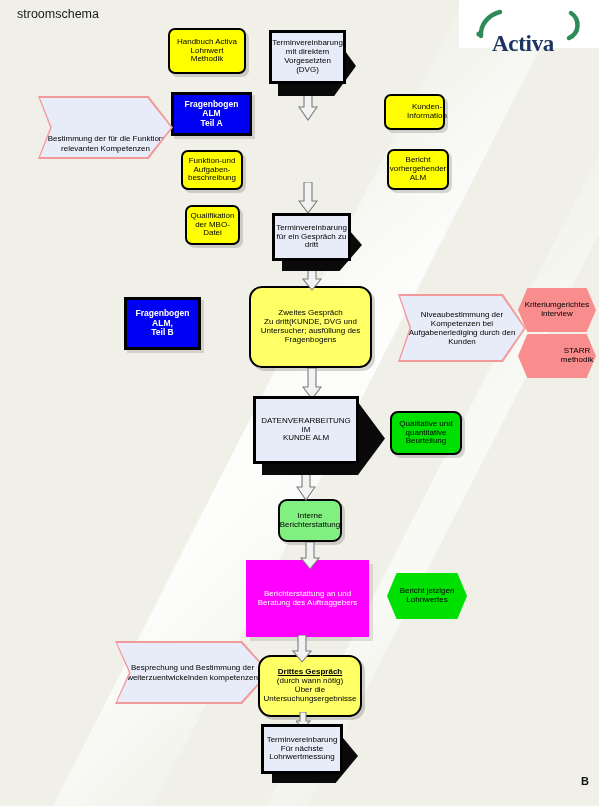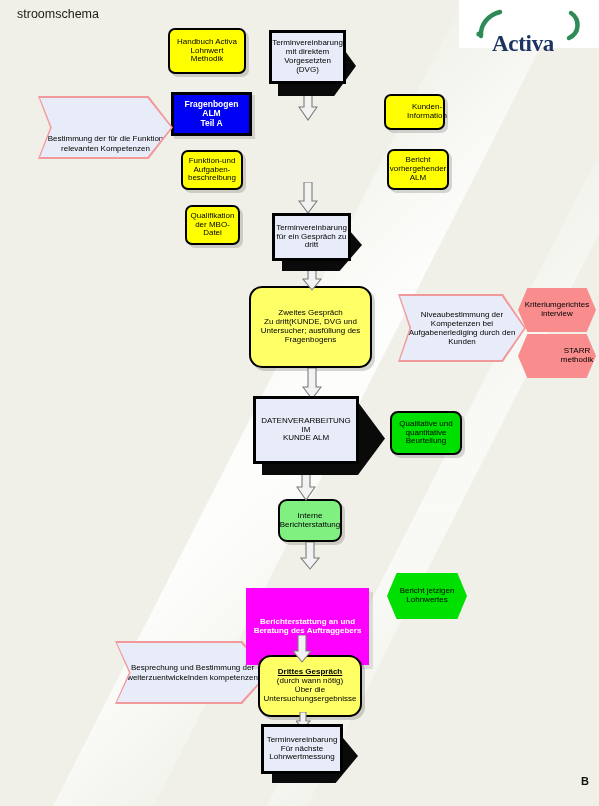--- a/index.html
+++ b/index.html
@@ -93,21 +93,21 @@
     color:#fff;
     box-shadow:3px 3px 0 rgba(0,0,0,.12);
     font-size:8.5px;font-weight:bold;
   }
   
   .n-magenta{
     background:#ff00ff;
     border:1px solid #ff00ff;
     color:#fff;
     box-shadow:4px 4px 0 rgba(0,0,0,.10);
-    font-size:8px;font-weight:bold;margin-top:28px;
+    font-size:8px;font-weight:normal;
   }
   
   .n-doc{
     background:#e8ecf8;
     border:3px solid #000;
     font-size:8px;
     z-index:3;
   }
   
   .doc-back{
@@ -185,20 +185,24 @@
 Aufgaben-
 beschreibung</span>
   </div>
 
   <div class="node n-round-sm" style="left:185px;top:205px;width:55px;height:40px;">
     <span class="lbl" style="white-space:pre-line;">Qualifikation
 der MBO-
 Datei</span>
   </div>
 
+  <div class="node n-blue" style="left:124px;top:297px;width:77px;height:53px;">
+    <span class="lbl" style="white-space:pre-line;">Fragenbogen ALM,
+Teil B</span>
+  </div>
 
   <div style="position:absolute;left:38px;top:96px;width:135px;height:63px;">
     <div class="n-chev-border" style="inset:0;"></div>
     <div class="n-chev" style="position:absolute;left:2px;top:2px;width:131px;height:59px;display:flex;align-items:center;justify-content:center;text-align:center;line-height:1.15;">
       <span class="lbl" style="white-space:pre-line;margin-top:32px;">Bestimmung der für die Funktion
 relevanten Kompetenzen</span>
     </div>
   </div>
 
   <div style="position:absolute;left:398px;top:294px;width:128px;height:68px;">

